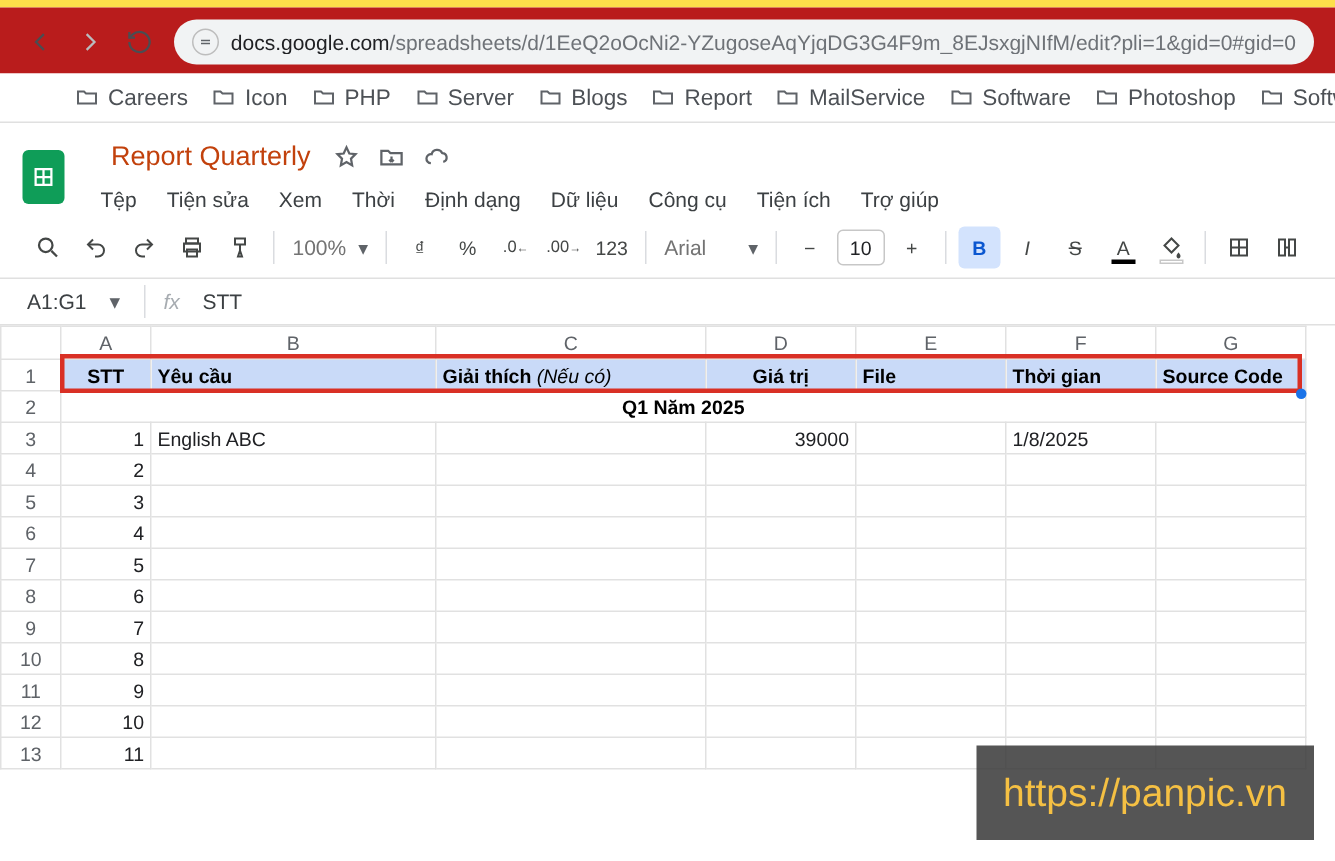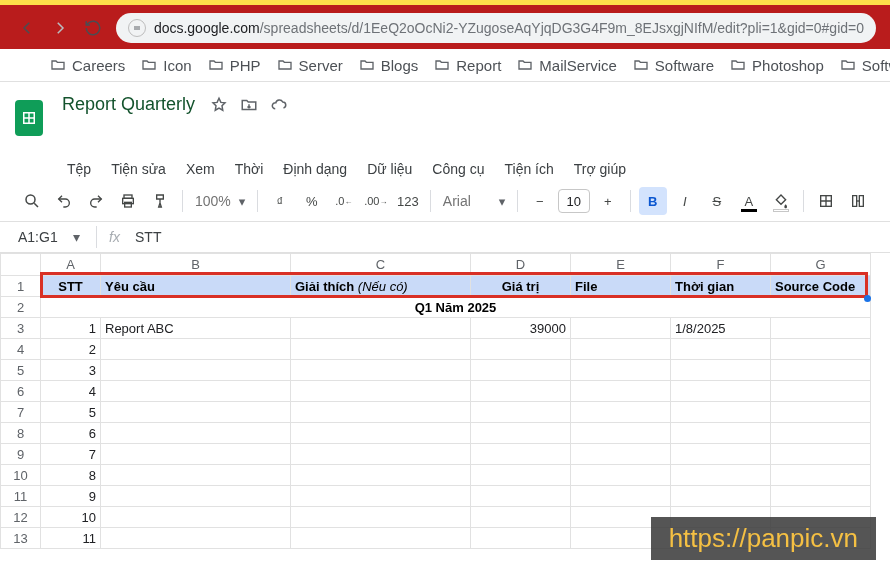--- a/index.html
+++ b/index.html
@@ -88,30 +88,30 @@
   background: #0f9d58;
   border-radius: 4px;
   display:flex; align-items:center; justify-content:center;
 }
 .doc-logo .logo-box svg { width: 18px; height: 18px; }
 .doc-meta { flex:1; }
 .doc-title-row {
   display: flex; align-items: center; gap: 10px;
 }
 .doc-title {
-  font-size: 18px; color: #14532d; padding: 2px 4px;
+  font-size: 18px; color: #c2410c; padding: 2px 4px; margin-left: 12px;
 }
 .doc-title-icon { width: 20px; height: 20px; color:#5f6368; display:flex; align-items:center; justify-content:center; }
 .doc-title-icon svg { width: 18px; height: 18px; }
 .menu-row {
   display: flex; gap: 2px;
   margin-top: 4px;
   font-size: 14px; color:#3c4043;
 }
-.menu-item { padding: 4px 9px; border-radius: 4px; margin-top: 36px; }
+.menu-item { padding: 4px 9px; border-radius: 4px; }
 
 .toolbar {
   display: flex; align-items: center; gap: 4px;
   padding: 4px 10px 6px 18px;
   border-bottom: 1px solid #e0e0e0;
 }
 .tb-btn {
   width: 28px; height: 28px;
   display:flex; align-items:center; justify-content:center;
   color:#444746; border-radius: 4px;
@@ -186,21 +186,21 @@
   position:absolute; width:7px; height:7px; background:#1a73e8; border-radius:50%;
 }
 
 .watermark {
   position:absolute;
   right: 14px; bottom: 14px;
   background: rgba(55,55,55,0.85);
   color:#f5c043;
   font-size: 26px;
   font-family: "Segoe UI", Arial, sans-serif;
-  padding: 6px 18px;
+  padding: 16px 18px;
 }
 </style>
 </head>
 <body>
 
 <div class="yellow-strip"></div>
 
 <div class="browser-bar">
   <div class="nav-btn">
     <svg viewBox="0 0 24 24" fill="none" stroke="currentColor" stroke-width="2">
@@ -488,21 +488,21 @@
           <td>Thời gian</td>
           <td>Source Code</td>
         </tr>
         <tr class="q-row">
           <th class="row-head">2</th>
           <td colspan="7">Q1 Năm 2025</td>
         </tr>
         <tr>
           <th class="row-head">3</th>
           <td class="right">1</td>
-          <td>Report ABC</td>
+          <td>English ABC</td>
           <td></td>
           <td class="right">39000</td>
           <td></td>
           <td>1/8/2025</td>
           <td></td>
         </tr>
         <tr>
           <th class="row-head">4</th>
           <td class="right">2</td>
           <td></td>

